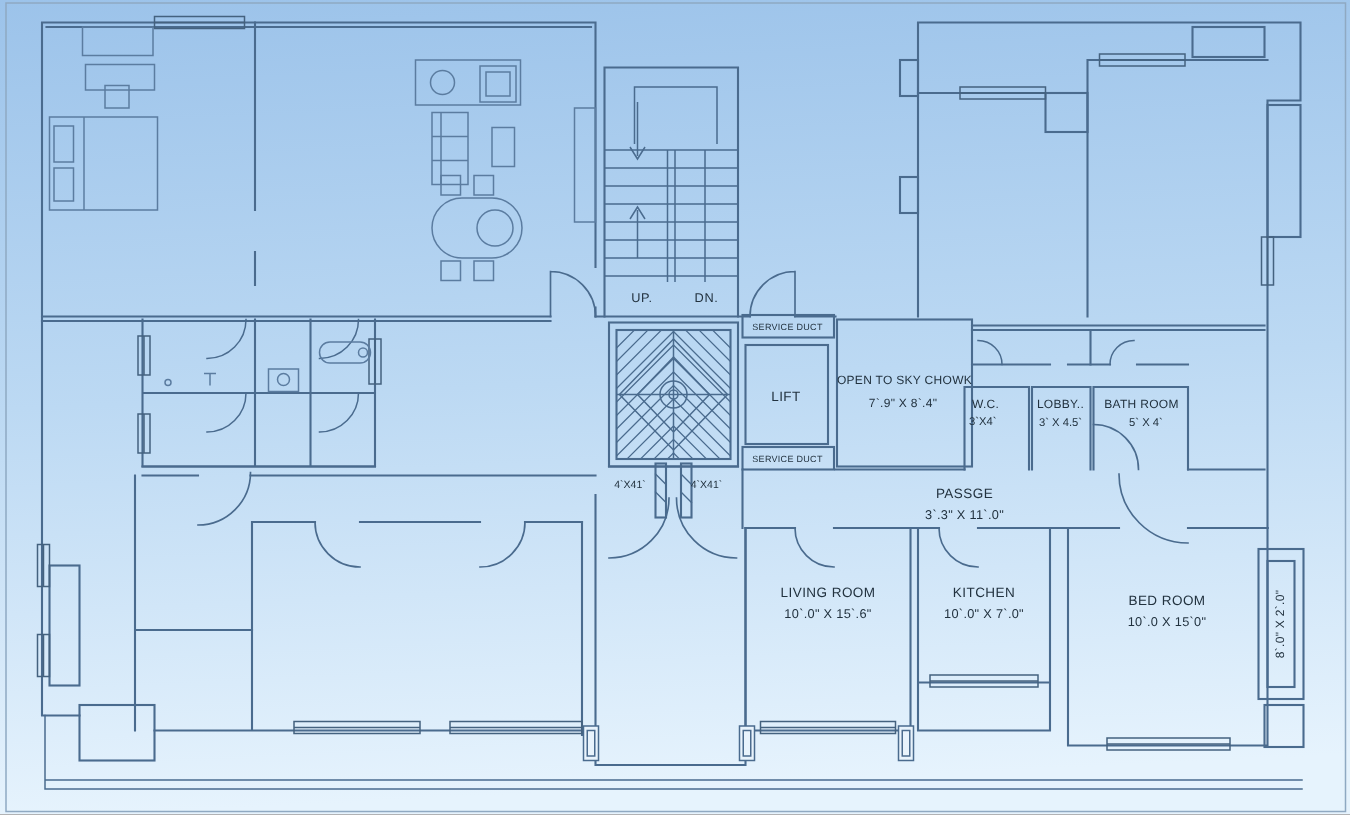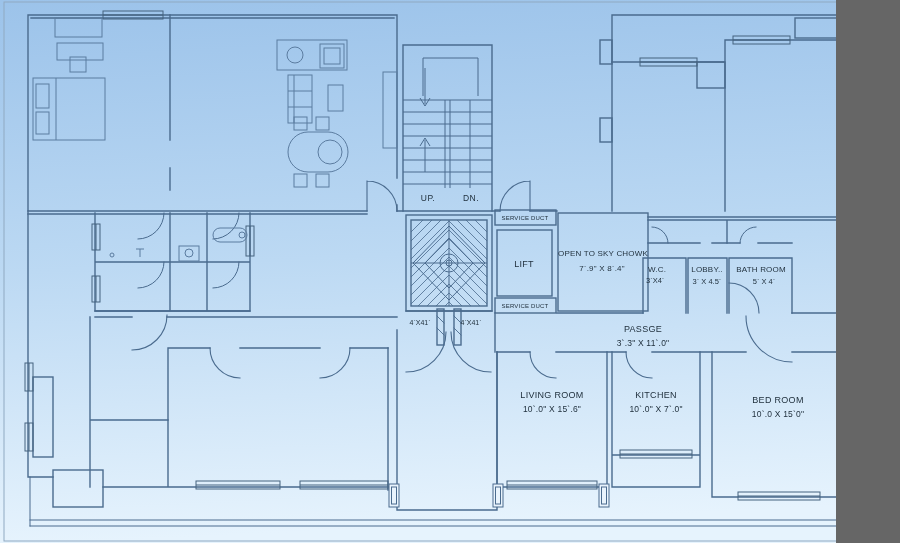--- a/index.html
+++ b/index.html
@@ -1,16 +1,16 @@
 <!DOCTYPE html>
 <html><head>
 <meta charset="utf-8">
 <style>
   html,body{margin:0;padding:0;background:#666;}
-  .page{width:836px;height:543px;position:relative;overflow:hidden;background:#ffffff;}
+  .page{width:900px;height:543px;position:relative;overflow:hidden;background:#ffffff;}
   svg{display:block;}
   text{font-family:"Liberation Sans", sans-serif;fill:#22323f;}
   .rm{font-size:9px;letter-spacing:.3px;}
   .dim{font-size:8.5px;letter-spacing:.2px;}
   .sm{font-size:8px;letter-spacing:.2px;}
   .smd{font-size:7.5px;}
   .tiny{font-size:6px;letter-spacing:.2px;}
   .duct{font-size:7px;}
   .updn{font-size:8.5px;letter-spacing:.4px;}
 </style>

